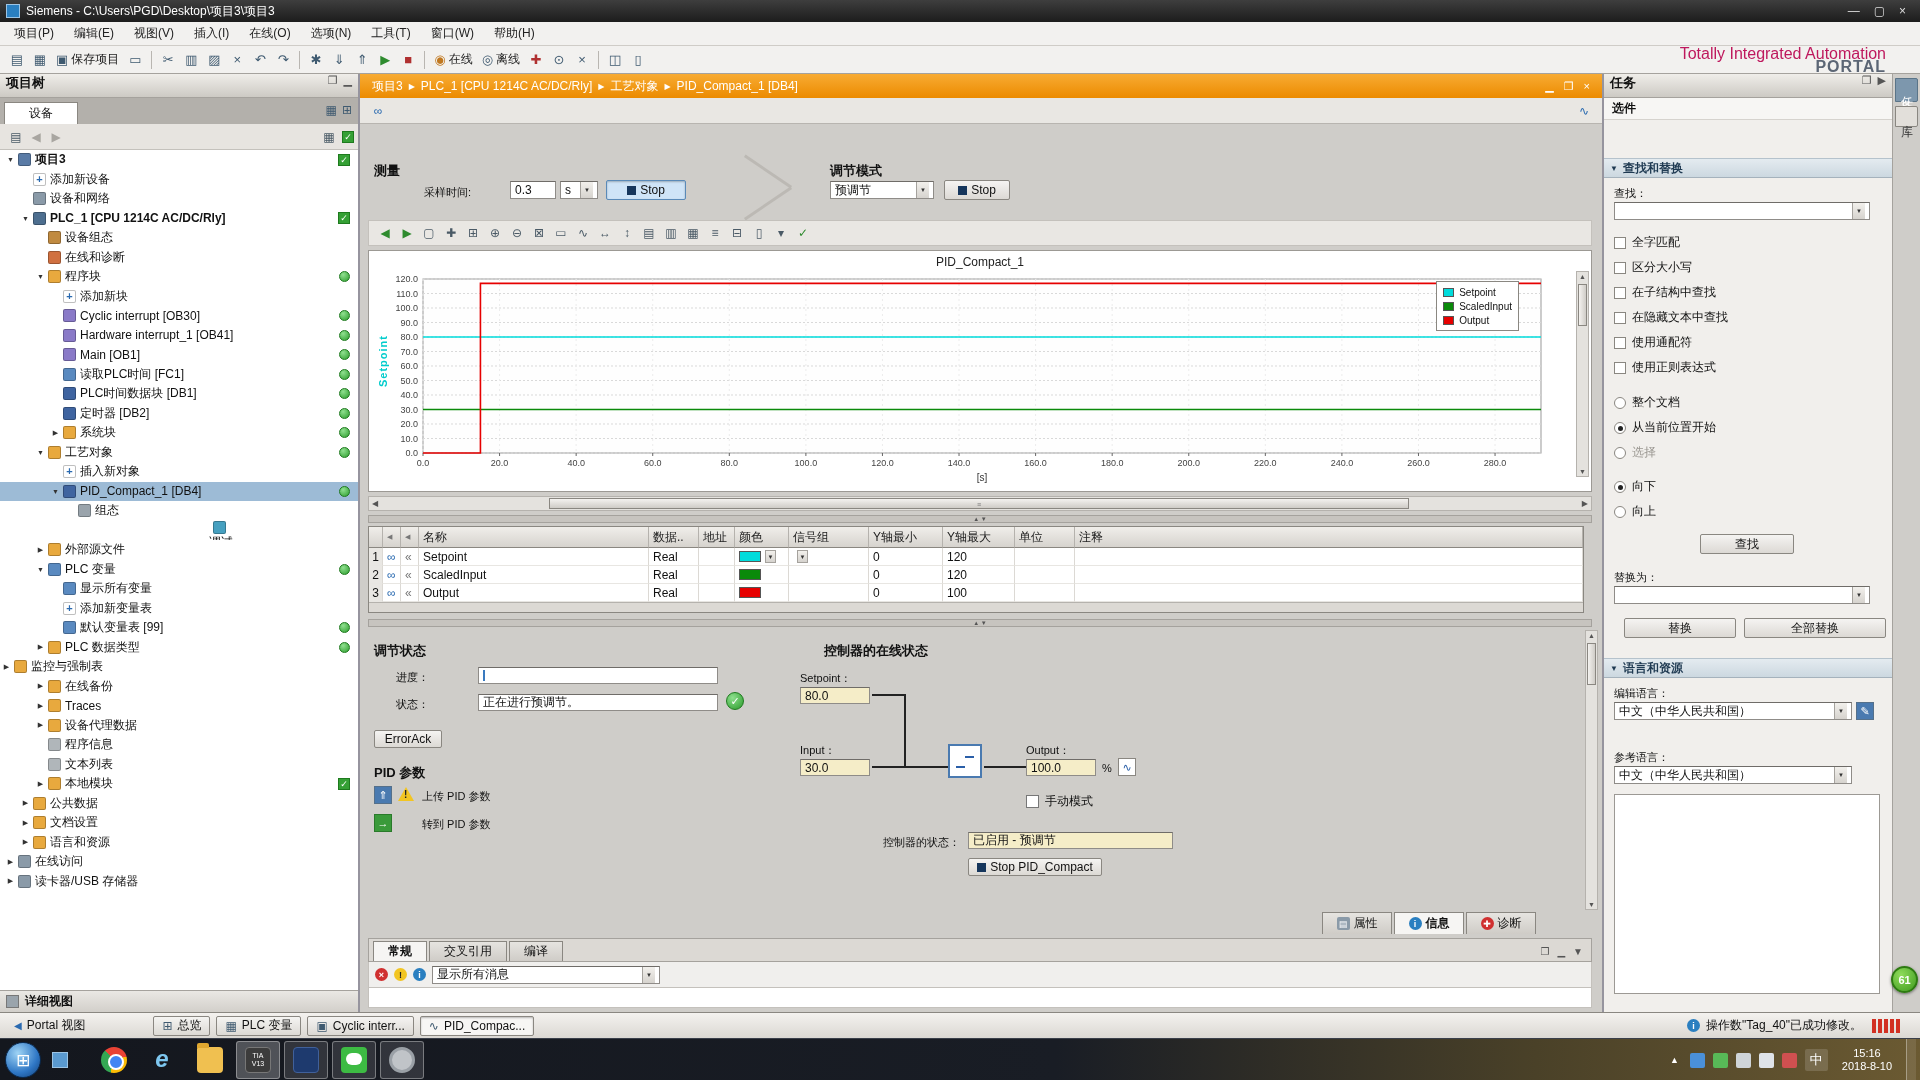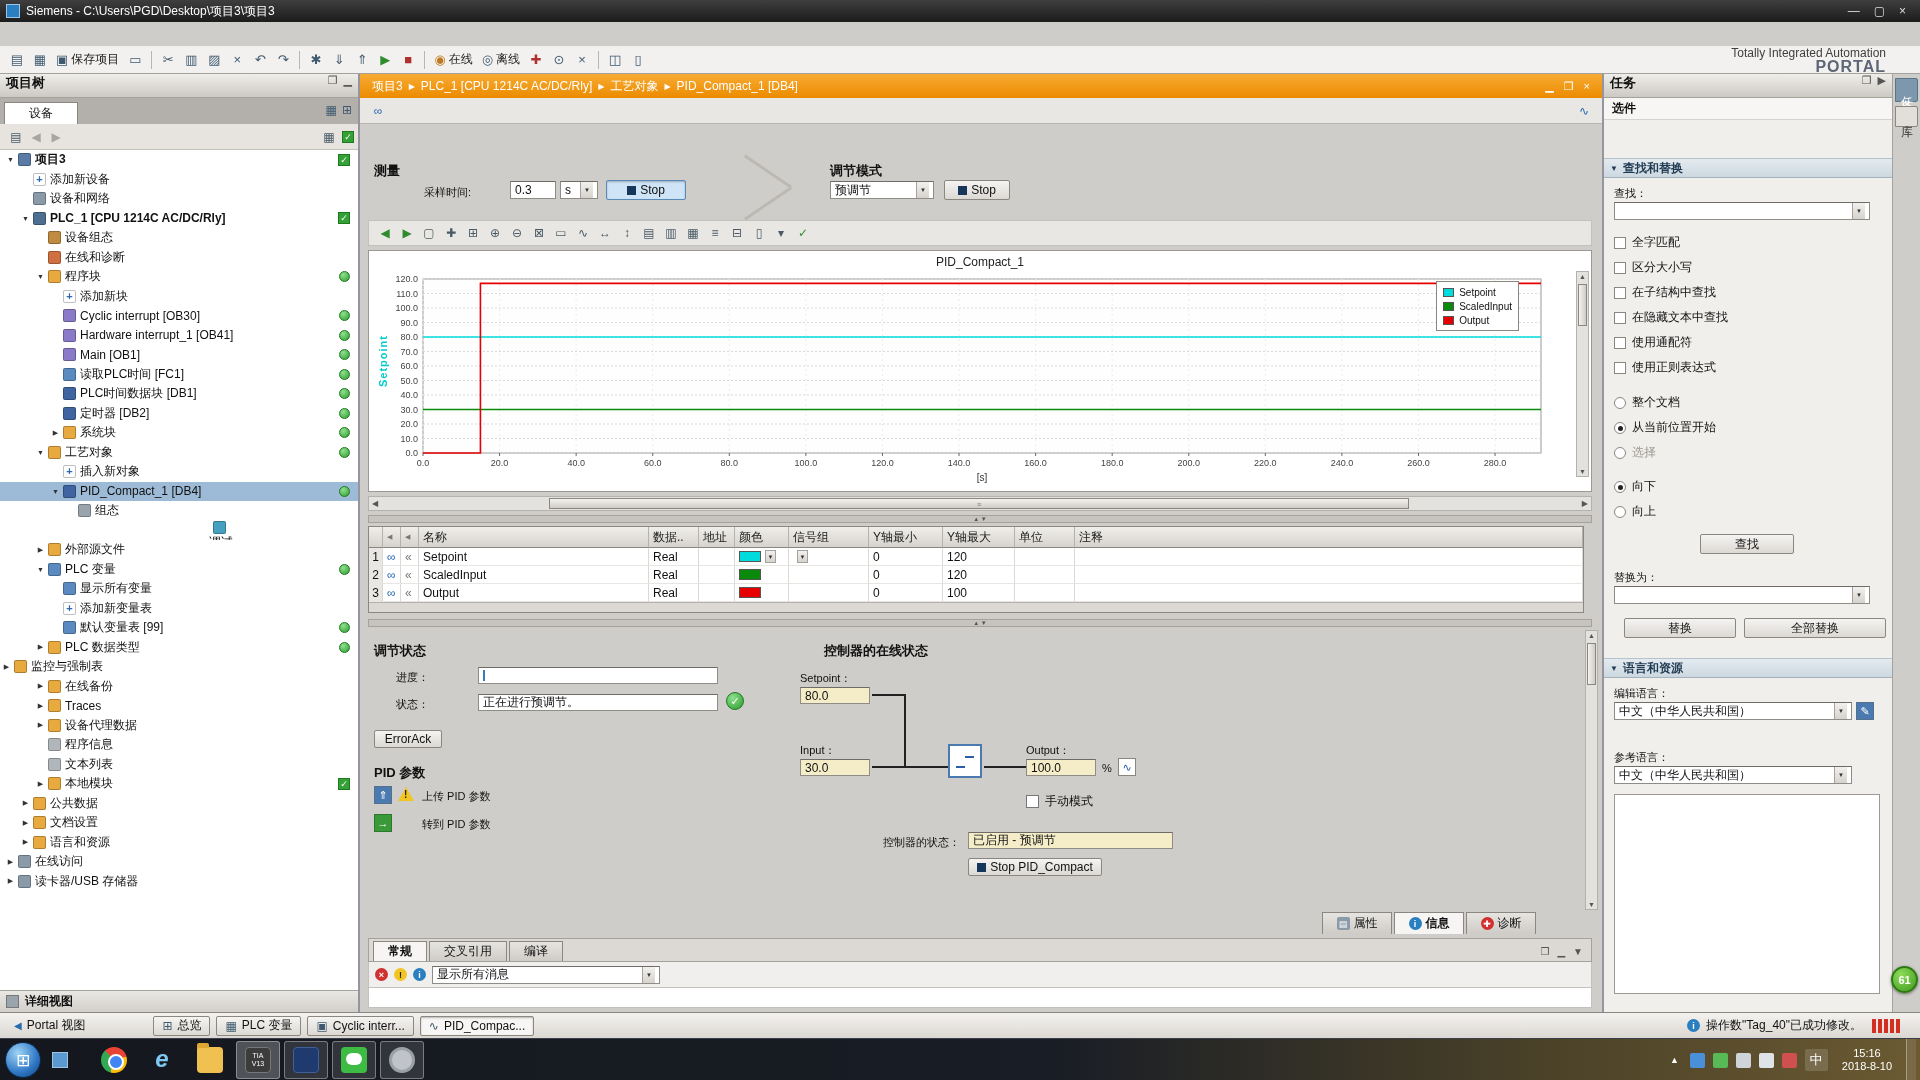--- a/index.html
+++ b/index.html
@@ -20,21 +20,21 @@
            display:flex;align-items:center;padding-left:4px;}
   .menu-item{padding:3px 10px;color:#222;}
   #toolbar{position:absolute;left:0;top:46px;width:1920px;height:28px;background:#f2f1ef;border-bottom:1px solid #a5a29d;
            display:flex;align-items:center;padding-left:6px;}
   #toolbar-items{display:flex;align-items:center;gap:1px;}
   .tb-btn{height:22px;min-width:22px;display:flex;align-items:center;justify-content:center;padding:0 3px;
           border:1px solid transparent;border-radius:2px;color:#3f5a70;font-size:13px;}
   .tb-label{font-size:12px;color:#222;margin-left:3px;}
   .tb-sep{width:1px;height:18px;background:#b9b6b1;margin:0 4px;}
   #brand{position:absolute;right:34px;top:1px;text-align:right;line-height:13px;}
-  #brand .b1{font-size:12px;color:#404040;}
+  #brand .b1{font-size:16px;color:#be185d;}
   #brand .b2{font-size:16px;font-weight:bold;color:#5c6675;letter-spacing:1px;}
 
   
   #tree-panel{position:absolute;left:0;top:74px;width:360px;height:938px;background:#efedea;border-right:2px solid #96949e;}
   .panel-header{height:24px;background:linear-gradient(#efede9,#cdcac4);border-bottom:1px solid #a5a29d;
                 display:flex;align-items:flex-start;font-weight:bold;font-size:13px;padding:0 6px;}
   .ph-icons{margin-left:auto;display:flex;gap:6px;font-weight:normal;color:#555;font-size:11px;}
   #tree-tabstrip{height:26px;background:#b3b0ab;display:flex;align-items:flex-end;padding-left:4px;position:relative;}
   #tree-tab{width:74px;height:22px;background:#fff;border:1px solid #8a8781;border-bottom:none;
             display:flex;align-items:center;justify-content:center;font-size:12px;}
@@ -237,20 +237,33 @@
   <div id="titlebar">
     <span class="tlogo"></span>
     <span>Siemens  -  C:\Users\PGD\Desktop\项目3\项目3</span>
     <div id="win-controls">
       <span>—</span>
       <span>▢</span>
       <span>×</span>
     </div>
   </div>
 
+  <div id="menubar">
+      <div id="menu-items" style="display:flex;">
+        <div class="menu-item">项目(P)</div>
+        <div class="menu-item">编辑(E)</div>
+        <div class="menu-item">视图(V)</div>
+        <div class="menu-item">插入(I)</div>
+        <div class="menu-item">在线(O)</div>
+        <div class="menu-item">选项(N)</div>
+        <div class="menu-item">工具(T)</div>
+        <div class="menu-item">窗口(W)</div>
+        <div class="menu-item">帮助(H)</div>
+      </div>
+    </div>
 
   <div id="toolbar">
     <div id="toolbar-items">
         <div class="tb-btn">
           <span>▤</span>
         </div>
         <div class="tb-btn">
           <span>▦</span>
         </div>
         <div class="tb-btn">

